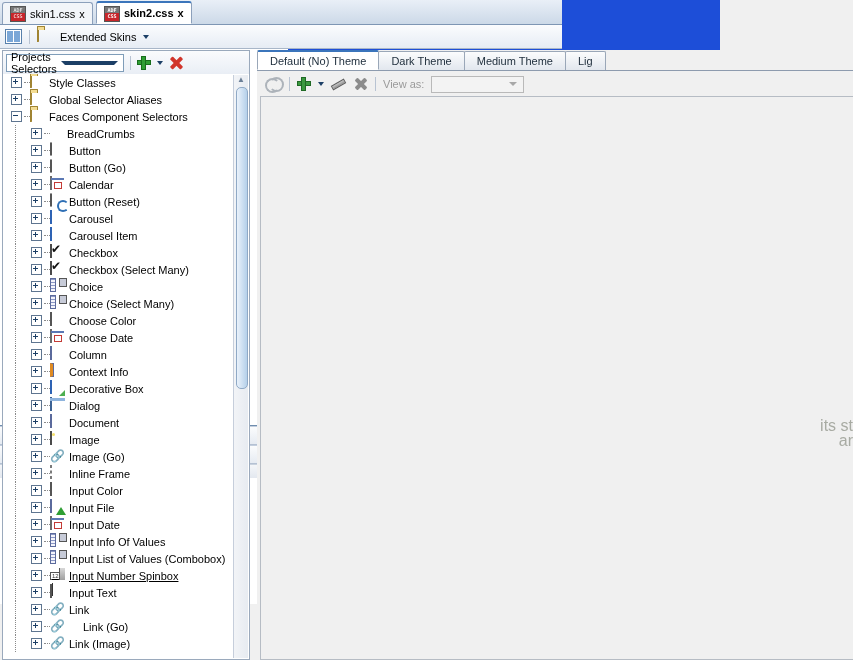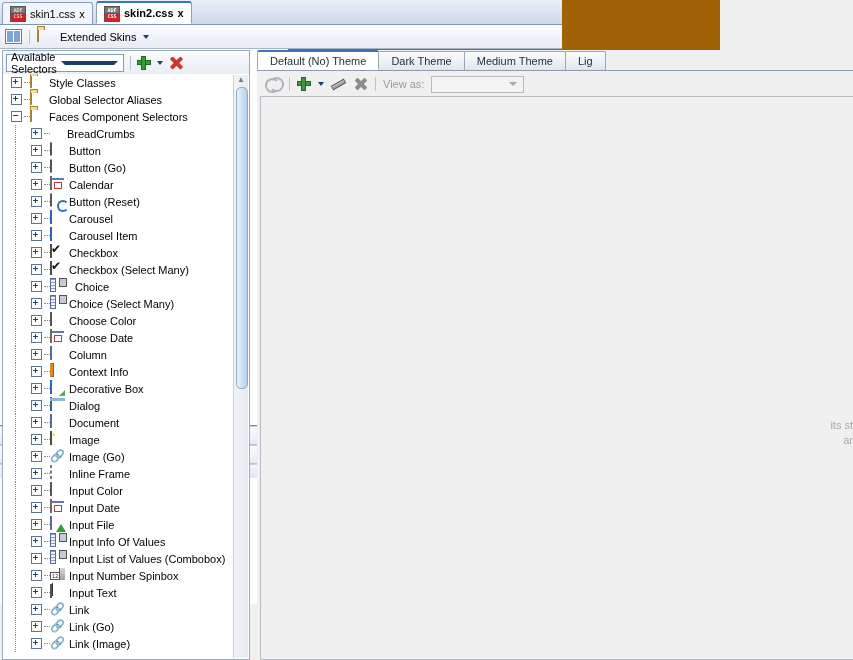--- a/index.html
+++ b/index.html
@@ -2,21 +2,21 @@
 <html><head>
 <meta charset="utf-8">
 <style>
   html,body{margin:0;padding:0;}
   body{
     width:853px;height:660px;overflow:hidden;
     font-family:"Liberation Sans","DejaVu Sans",sans-serif;
     font-size:11px;color:#000;background:#f0f0f0;
     -webkit-font-smoothing:none;
   }
-  .app{position:relative;width:720px;height:660px;background:#a16207;}
+  .app{position:relative;width:720px;height:660px;background:#1d4ed8;}
   .minbox{
     position:absolute;right:4px;top:3px;width:14px;height:13px;
     border:1px solid #7f9db9;background:#eef3f9;border-radius:2px;
     display:flex;align-items:flex-end;justify-content:center;
   }
   .minbox i{display:block;width:7px;height:2px;background:#35506e;margin-bottom:2px;}
 
   
   #navigator{left:0;top:0;width:288px;height:425px;background:#fff;border:none;}
   #navHdr{position:absolute;left:0;top:0;width:288px;height:22px;
@@ -193,21 +193,21 @@
   .gicon .r1{left:0;top:2px;} .gicon .r2{left:4px;top:1px;transform:rotate(180deg);}
   .pencil{width:16px;height:14px;position:relative;}
   .pencil i{position:absolute;left:0;top:5px;width:15px;height:5px;background:linear-gradient(to bottom,#c9c9c9,#8f8f8f);transform:rotate(-30deg);border:1px solid #5f5f5f;box-sizing:border-box;}
   .greyx{width:14px;height:14px;position:relative;}
   .greyx:before,.greyx:after{content:"";position:absolute;left:0;top:5px;width:14px;height:4px;background:#8c8c8c;border-radius:1px;}
   .greyx:before{transform:rotate(45deg);} .greyx:after{transform:rotate(-45deg);}
   #viewAsLbl{color:#9a9a9a;font-size:11px;}
   #viewAsCombo{width:93px;height:17px;background:#f3f3f3;border:1px solid #b9b9b9;display:flex;align-items:center;justify-content:flex-end;padding-right:3px;box-sizing:border-box;}
   .arw.dis{border-top-color:#a8a8a8;}
   #themeCanvas{position:absolute;left:3px;top:46px;width:593px;height:564px;background:#f0f0f0;border:1px solid #b6bcc4;border-right:none;box-sizing:border-box;}
-  #clippedText{position:absolute;right:0;top:321px;width:58px;color:#a8aba3;font-size:11px;line-height:15px;text-align:right;overflow:hidden;white-space:nowrap;}
+  #clippedText{position:absolute;right:0;top:321px;width:58px;color:#a8aba3;font-size:16px;line-height:15px;text-align:right;overflow:hidden;white-space:nowrap;}
   #clippedText div{padding-right:0;}
 </style>
 </head>
 <body>
 
 <div class="app">
 
   <div id="navigator">
 
     <div id="navHdr">
@@ -506,21 +506,21 @@
         </span>
       <span class="vsep"></span>
       <span class="ic"><span class="folder open"></span></span>
       <span>Extended Skins</span>
       <span class="dropcaret"></span>
     </div>
 
     <div id="selPane">
       <div id="selBar">
         <div id="selCombo">
-          <span>Available Selectors</span>
+          <span>Projects Selectors</span>
           <span class="arw"></span>
         </div>
         <span class="vsep"></span>
         <span class="plusbtn"></span>
         <span class="dropcaret"></span>
         <span class="redx"></span>
       </div>
       <div id="selTree">
         <div id="selList">
             <div class="srow" style="position: relative;">
@@ -627,21 +627,21 @@
                 <span class="ci"><span class="ci-check"></span></span>
                 <span class="lbl2" style="margin-left: 2px;">Checkbox (Select Many)</span>
               </span>
             </div>
             <div class="srow" style="position: relative;">
               <span class="guide" style="left: 12px;"></span>
               <span class="tw" style="padding-left: 28px;">
                 <span class="hdl plus"></span>
                 <span class="dash" style="width: 6px;"></span>
                 <span class="ci"><span class="ci-list sel"></span></span>
-                <span class="lbl2" style="margin-left: 8px;">Choice</span>
+                <span class="lbl2" style="margin-left: 2px;">Choice</span>
               </span>
             </div>
             <div class="srow" style="position: relative;">
               <span class="guide" style="left: 12px;"></span>
               <span class="tw" style="padding-left: 28px;">
                 <span class="hdl plus"></span>
                 <span class="dash" style="width: 6px;"></span>
                 <span class="ci"><span class="ci-list sel"></span></span>
                 <span class="lbl2" style="margin-left: 2px;">Choice (Select Many)</span>
               </span>
@@ -743,52 +743,52 @@
                 <span class="dash" style="width: 6px;"></span>
                 <span class="ci"><span class="ci-color"></span></span>
                 <span class="lbl2" style="margin-left: 2px;">Input Color</span>
               </span>
             </div>
             <div class="srow" style="position: relative;">
               <span class="guide" style="left: 12px;"></span>
               <span class="tw" style="padding-left: 28px;">
                 <span class="hdl plus"></span>
                 <span class="dash" style="width: 6px;"></span>
+                <span class="ci"><span class="ci-file"></span></span>
+                <span class="lbl2" style="margin-left: 2px;">Input File</span>
+              </span>
+            </div>
+            <div class="srow" style="position: relative;">
+              <span class="guide" style="left: 12px;"></span>
+              <span class="tw" style="padding-left: 28px;">
+                <span class="hdl plus"></span>
+                <span class="dash" style="width: 6px;"></span>
                 <span class="ci"><span class="ci-grid cal"></span></span>
                 <span class="lbl2" style="margin-left: 2px;">Input Date</span>
               </span>
             </div>
             <div class="srow" style="position: relative;">
               <span class="guide" style="left: 12px;"></span>
               <span class="tw" style="padding-left: 28px;">
                 <span class="hdl plus"></span>
                 <span class="dash" style="width: 6px;"></span>
-                <span class="ci"><span class="ci-file"></span></span>
-                <span class="lbl2" style="margin-left: 2px;">Input File</span>
-              </span>
-            </div>
-            <div class="srow" style="position: relative;">
-              <span class="guide" style="left: 12px;"></span>
-              <span class="tw" style="padding-left: 28px;">
-                <span class="hdl plus"></span>
-                <span class="dash" style="width: 6px;"></span>
                 <span class="ci"><span class="ci-list sel"></span></span>
                 <span class="lbl2" style="margin-left: 2px;">Input Info Of Values</span>
               </span>
             </div>
             <div class="srow" style="position: relative;">
               <span class="guide" style="left: 12px;"></span>
               <span class="tw" style="padding-left: 28px;">
                 <span class="hdl plus"></span>
                 <span class="dash" style="width: 6px;"></span>
                 <span class="ci"><span class="ci-list sel"></span></span>
                 <span class="lbl2" style="margin-left: 2px;">Input List of Values (Combobox)</span>
               </span>
             </div>
-            <div class="srow" style="position: relative;">
+            <div class="srow" style="position: relative; text-decoration: underline;">
               <span class="guide" style="left: 12px;"></span>
               <span class="tw" style="padding-left: 28px;">
                 <span class="hdl plus"></span>
                 <span class="dash" style="width: 6px;"></span>
                 <span class="ci"><span class="ci-spin">12</span></span>
                 <span class="lbl2" style="margin-left: 2px;">Input Number Spinbox</span>
               </span>
             </div>
             <div class="srow" style="position: relative;">
               <span class="guide" style="left: 12px;"></span>
@@ -807,21 +807,21 @@
                 <span class="ci"><span class="ci-chain">🔗</span></span>
                 <span class="lbl2" style="margin-left: 2px;">Link</span>
               </span>
             </div>
             <div class="srow" style="position: relative;">
               <span class="guide" style="left: 12px;"></span>
               <span class="tw" style="padding-left: 28px;">
                 <span class="hdl plus"></span>
                 <span class="dash" style="width: 6px;"></span>
                 <span class="ci"><span class="ci-chain">🔗</span></span>
-                <span class="lbl2" style="margin-left: 2px;">Link (Go)</span>
+                <span class="lbl2" style="margin-left: 16px;">Link (Go)</span>
               </span>
             </div>
             <div class="srow" style="position: relative;">
               <span class="guide" style="left: 12px;"></span>
               <span class="tw" style="padding-left: 28px;">
                 <span class="hdl plus"></span>
                 <span class="dash" style="width: 6px;"></span>
                 <span class="ci"><span class="ci-chain">🔗</span></span>
                 <span class="lbl2" style="margin-left: 2px;">Link (Image)</span>
               </span>

